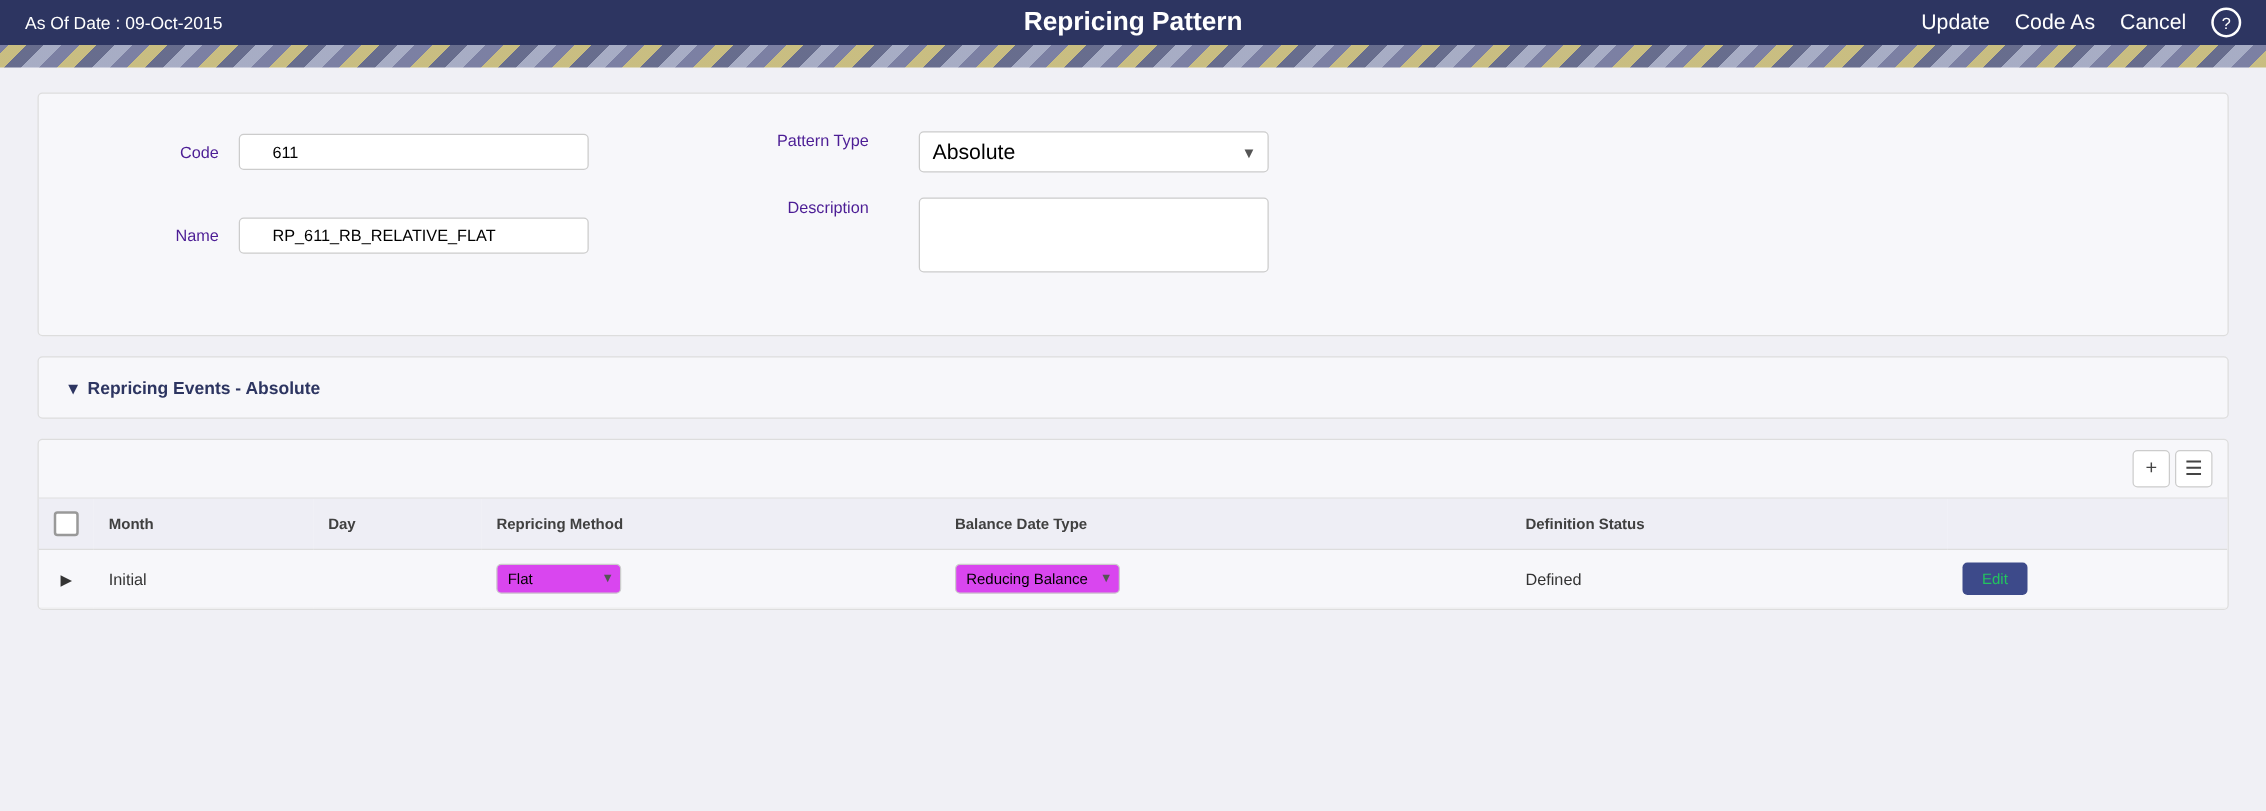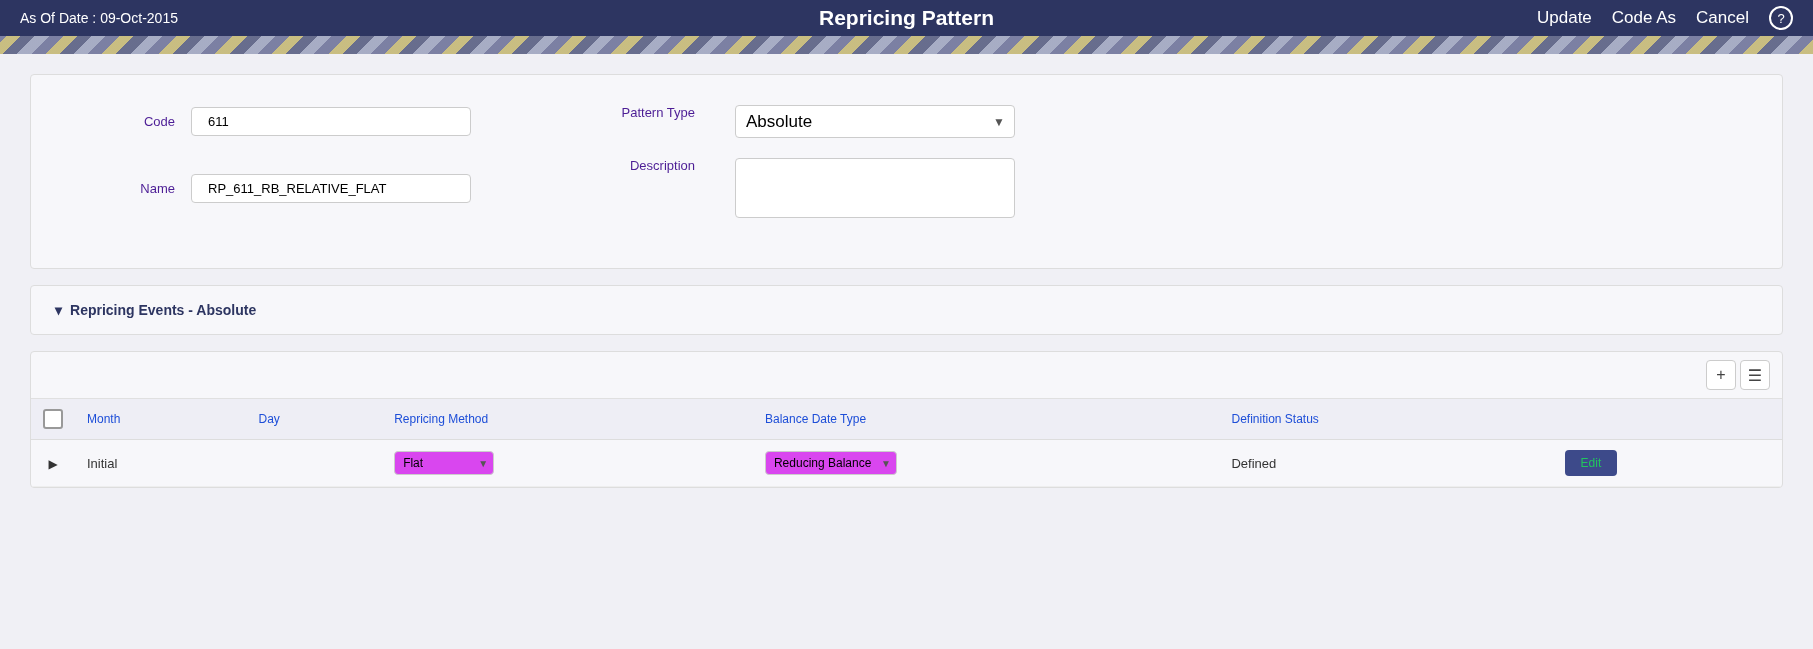--- a/index.html
+++ b/index.html
@@ -65,21 +65,21 @@
       width: 120px;
       text-align: right;
       padding-right: 16px;
       color: #4c1d95;
       font-size: 13px;
     }
 
     .form-input {
       border: 1px solid #ccc;
       border-radius: 4px;
-      padding: 6px 16px;
+      padding: 6px 26px;
       font-size: 13px;
       font-family: inherit;
       background: white;
       width: 280px;
       outline: none;
     }
 
     .form-textarea {
       border: 1px solid #ccc;
       border-radius: 4px;
@@ -179,23 +179,23 @@
     .table-grid {
       width: 100%;
       border-collapse: collapse;
     }
 
     .table-grid th {
       background: #eeeef5;
       border-bottom: 1px solid #ddd;
       padding: 10px 12px;
       text-align: left;
-      font-weight: 400;
+      font-weight: 700;
       font-size: 12px;
-      color: #1d4ed8;
+      color: #404040;
     }
 
     .table-grid td {
       padding: 10px 12px;
       border-bottom: 1px solid #eee;
       font-size: 13px;
       vertical-align: middle;
     }
 
     .checkbox-cell {

